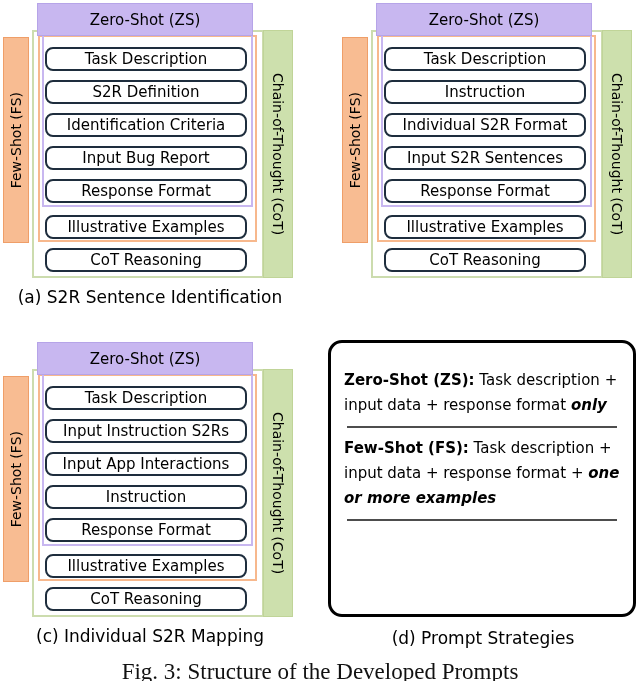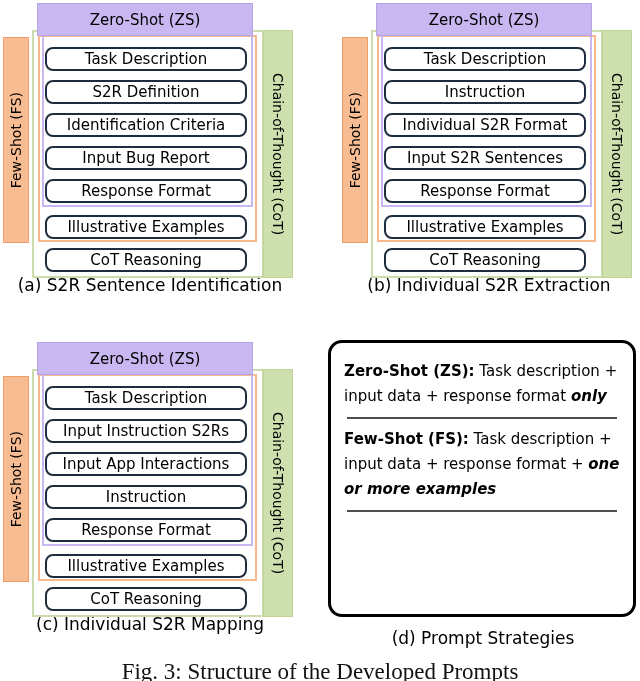--- a/index.html
+++ b/index.html
@@ -52,32 +52,32 @@
     border:2px solid var(--lavender-fill);box-sizing:border-box;
   }
   .pbox{
     position:absolute;left:45px;width:202px;height:24px;z-index:5;
     background:#ffffff;border:2px solid var(--box-border);border-radius:8px;box-sizing:border-box;
     display:flex;align-items:center;justify-content:center;
     font-size:15px;white-space:nowrap;
   }
   .b1{top:47px}.b2{top:80px}.b3{top:113px}.b4{top:146px}.b5{top:179px}.b6{top:215px}.b7{top:248px}
   .panel-caption{
-    position:absolute;left:0;top:275px;width:300px;text-align:center;font-size:17px;white-space:nowrap;
+    position:absolute;left:0;top:287px;width:300px;text-align:center;font-size:17px;white-space:nowrap;
   }
   
   .panel-a{left:0;top:0;}
   .panel-b{left:339px;top:0;}
   .panel-c{left:0;top:339px;}
 
   
   .strat-box{
     position:absolute;left:328px;top:340px;width:308px;height:277px;box-sizing:border-box;
     border:3px solid #000;border-radius:14px;background:#fff;
-    padding:16px 13px 6px 13px;
+    padding:25px 13px 6px 13px;
     font-size:15px;line-height:25px;
   }
   .strat{margin:0;}
   .strat b{font-weight:bold;}
   .strat .emph{font-weight:bold;font-style:italic;}
   .strat-sep{border-top:2px solid var(--sep);margin:8px 3px;height:0;}
   .caption-d{
     position:absolute;left:330px;top:628px;width:306px;text-align:center;font-size:17px;white-space:nowrap;
   }
   .fig-caption{
@@ -122,21 +122,20 @@
     </div>
     <div class="orange-frame"></div>
     <div class="lavender-frame"></div>
     <div class="pbox b1">Task Description</div>
     <div class="pbox b2">Instruction</div>
     <div class="pbox b3">Individual S2R Format</div>
     <div class="pbox b4">Input S2R Sentences</div>
     <div class="pbox b5">Response Format</div>
     <div class="pbox b6">Illustrative Examples</div>
     <div class="pbox b7">CoT Reasoning</div>
-    <div class="panel-caption">(b) Individual S2R Extraction</div>
   </div>
 
   <div class="panel panel-c">
     <div class="zs-bar">Zero-Shot (ZS)</div>
     <div class="green-frame"></div>
     <div class="cot-bar">
       <span class="vtext-down">Chain-of-Thought (CoT)</span>
     </div>
     <div class="fs-bar">
       <span class="vtext-up">Few-Shot (FS)</span>

